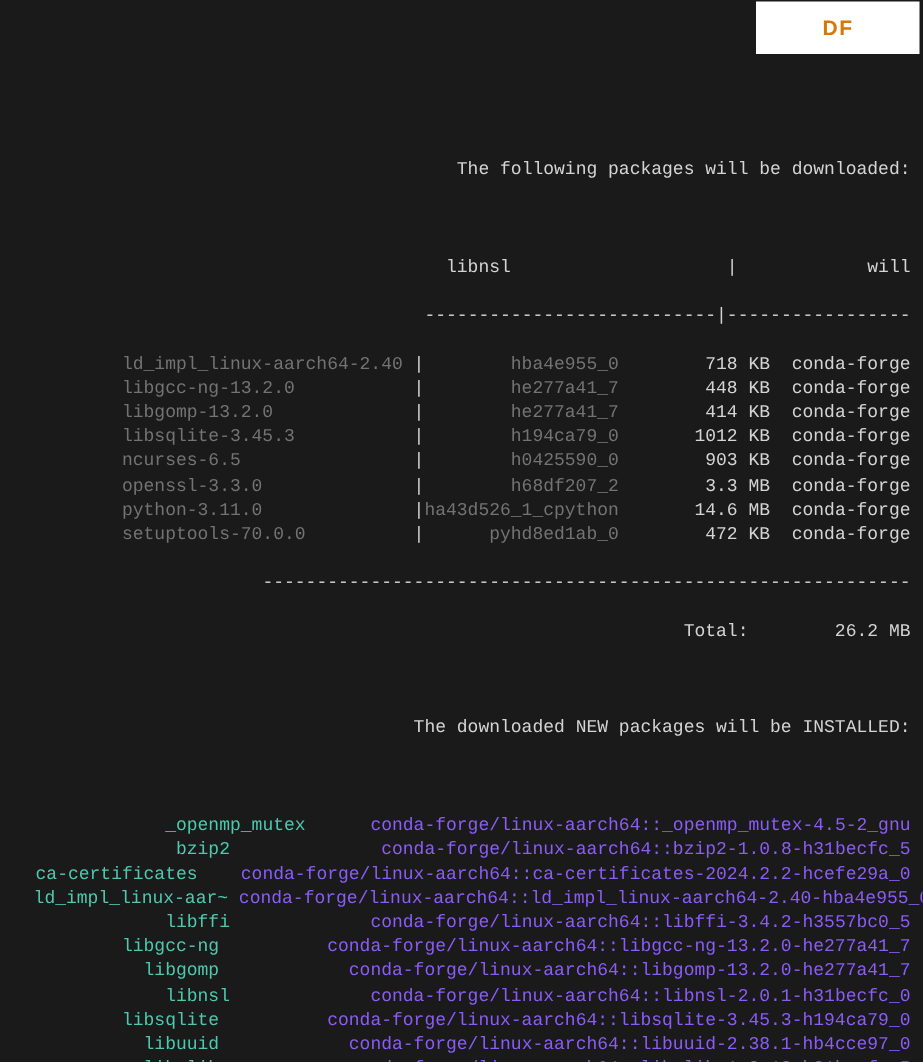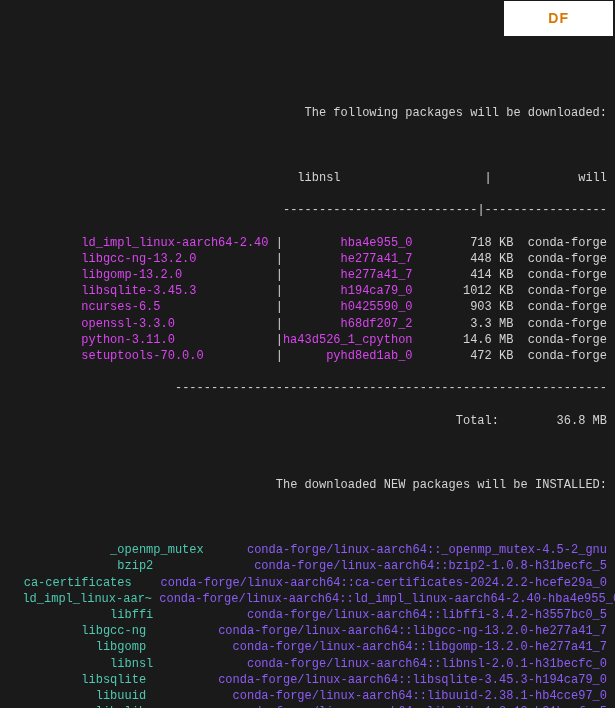--- a/index.html
+++ b/index.html
@@ -19,39 +19,39 @@
       right: 2px;
       background: #fff;
       color: #d97706;
       font-weight: bold;
       font-family: Arial, sans-serif;
       font-size: 14px;
       padding: 8px 44px;
       letter-spacing: 1px;
     }
     .line { display: block; text-align: right; }
-    .stat { color: #d946ef; }
+    .stat { color: #737373; }
     .pkg { color: #4ec9b0; }
     .spec { color: #8b5cf6; }
     .white { color: #d4d4d4; }
   </style>
 </head>
 <body>
 
 
 
 <div class="badge">DF</div>
 
 <span class="line white">The following packages will be downloaded:</span>
 <span class="line">&nbsp;</span>
 <span class="line white">    <span>libnsl</span>                    |            <span>will</span></span>
 <span class="line white">    ---------------------------|-----------------</span>
 <div id="downloads-container"><span class="line">    <span class="stat">ld_impl_linux-aarch64-2.40 </span>|<span class="stat">        hba4e955_0</span><span class="white">        718 KB</span>  <span class="white">conda-forge</span></span><span class="line">    <span class="stat">libgcc-ng-13.2.0           </span>|<span class="stat">        he277a41_7</span><span class="white">        448 KB</span>  <span class="white">conda-forge</span></span><span class="line">    <span class="stat">libgomp-13.2.0             </span>|<span class="stat">        he277a41_7</span><span class="white">        414 KB</span>  <span class="white">conda-forge</span></span><span class="line">    <span class="stat">libsqlite-3.45.3           </span>|<span class="stat">        h194ca79_0</span><span class="white">       1012 KB</span>  <span class="white">conda-forge</span></span><span class="line">    <span class="stat">ncurses-6.5                </span>|<span class="stat">        h0425590_0</span><span class="white">        903 KB</span>  <span class="white">conda-forge</span></span><span class="line">    <span class="stat">openssl-3.3.0              </span>|<span class="stat">        h68df207_2</span><span class="white">        3.3 MB</span>  <span class="white">conda-forge</span></span><span class="line">    <span class="stat">python-3.11.0              </span>|<span class="stat">ha43d526_1_cpython</span><span class="white">       14.6 MB</span>  <span class="white">conda-forge</span></span><span class="line">    <span class="stat">setuptools-70.0.0          </span>|<span class="stat">      pyhd8ed1ab_0</span><span class="white">        472 KB</span>  <span class="white">conda-forge</span></span></div>
 <span class="line white">    ------------------------------------------------------------</span>
-<span class="line white">                                           <span>Total:</span>        <span>36.8 MB</span></span>
+<span class="line white">                                           <span>Total:</span>        <span>26.2 MB</span></span>
 <span class="line">&nbsp;</span>
 <span class="line white">The downloaded NEW packages will be INSTALLED:</span>
 <span class="line">&nbsp;</span>
 <div id="installs-container"><span class="line">  <span class="pkg">_openmp_mutex     </span> <span class="spec">conda-forge/linux-aarch64::_openmp_mutex-4.5-2_gnu</span></span><span class="line">  <span class="pkg">bzip2             </span> <span class="spec">conda-forge/linux-aarch64::bzip2-1.0.8-h31becfc_5</span></span><span class="line">  <span class="pkg">ca-certificates   </span> <span class="spec">conda-forge/linux-aarch64::ca-certificates-2024.2.2-hcefe29a_0</span></span><span class="line">  <span class="pkg">ld_impl_linux-aar~</span> <span class="spec">conda-forge/linux-aarch64::ld_impl_linux-aarch64-2.40-hba4e955_0</span></span><span class="line">  <span class="pkg">libffi            </span> <span class="spec">conda-forge/linux-aarch64::libffi-3.4.2-h3557bc0_5</span></span><span class="line">  <span class="pkg">libgcc-ng         </span> <span class="spec">conda-forge/linux-aarch64::libgcc-ng-13.2.0-he277a41_7</span></span><span class="line">  <span class="pkg">libgomp           </span> <span class="spec">conda-forge/linux-aarch64::libgomp-13.2.0-he277a41_7</span></span><span class="line">  <span class="pkg">libnsl            </span> <span class="spec">conda-forge/linux-aarch64::libnsl-2.0.1-h31becfc_0</span></span><span class="line">  <span class="pkg">libsqlite         </span> <span class="spec">conda-forge/linux-aarch64::libsqlite-3.45.3-h194ca79_0</span></span><span class="line">  <span class="pkg">libuuid           </span> <span class="spec">conda-forge/linux-aarch64::libuuid-2.38.1-hb4cce97_0</span></span><span class="line">  <span class="pkg">libzlib           </span> <span class="spec">conda-forge/linux-aarch64::libzlib-1.2.13-h31becfc_5</span></span></div>
 
 
 
 
 
 

